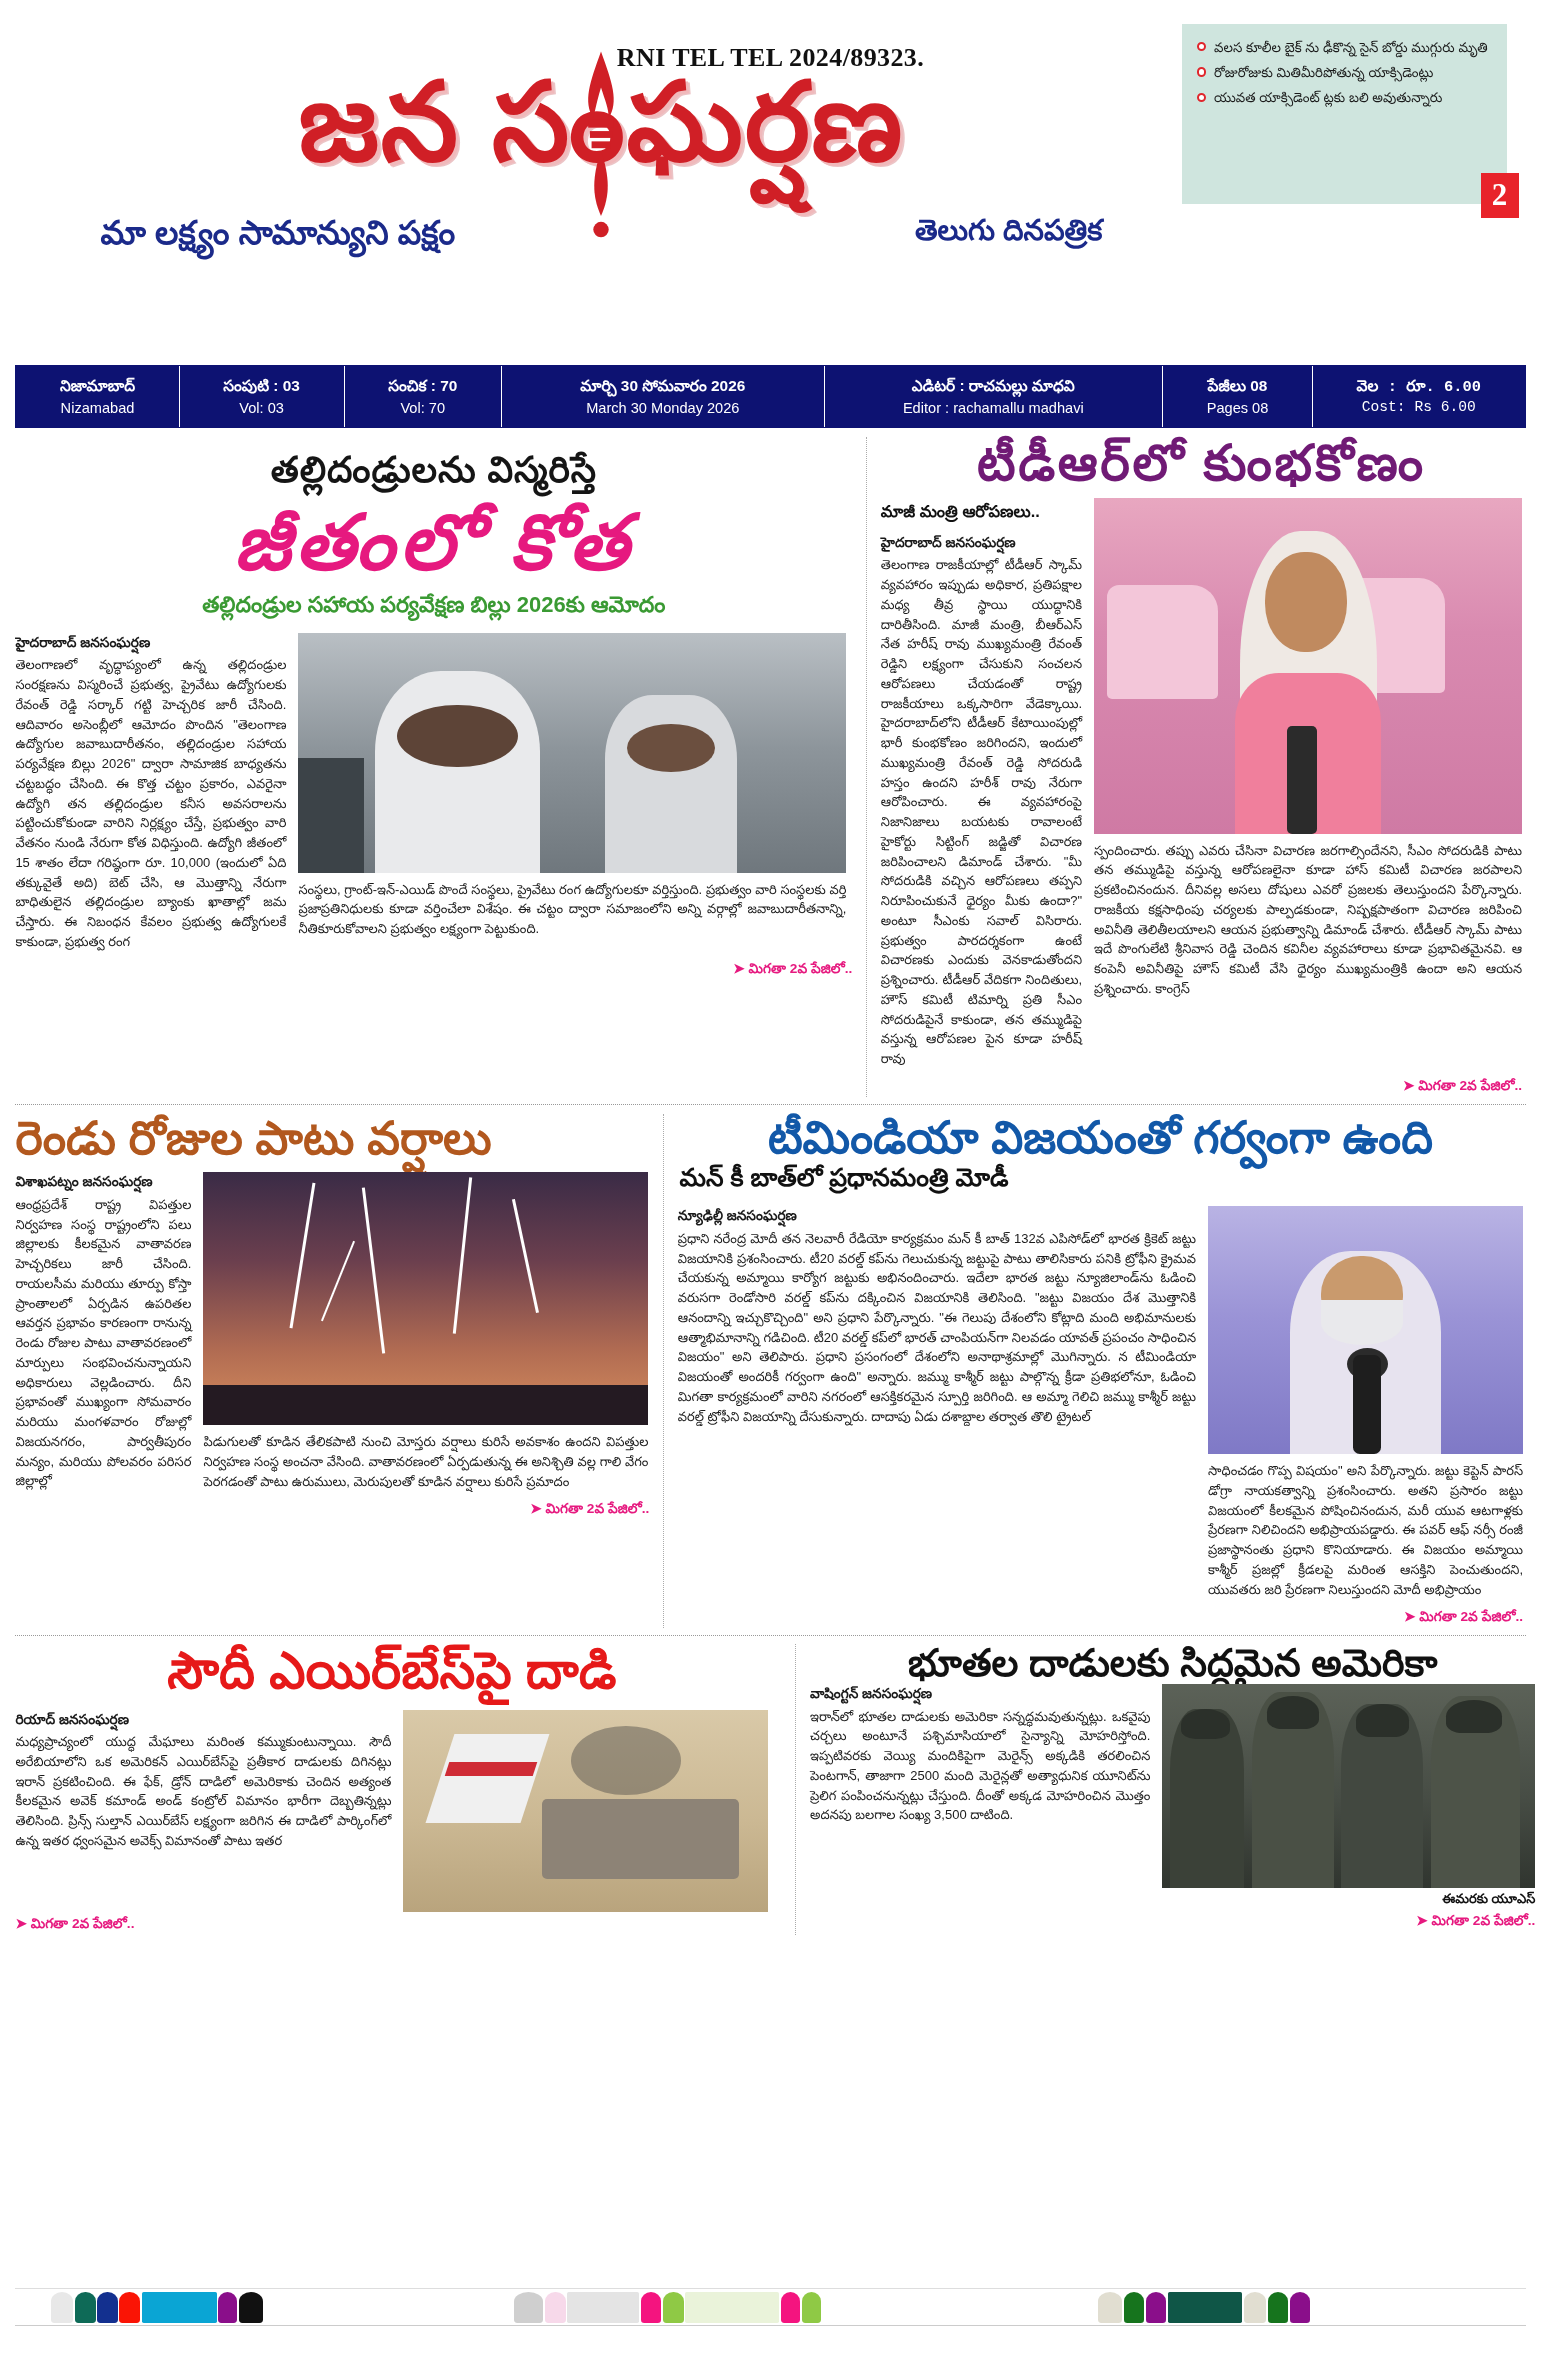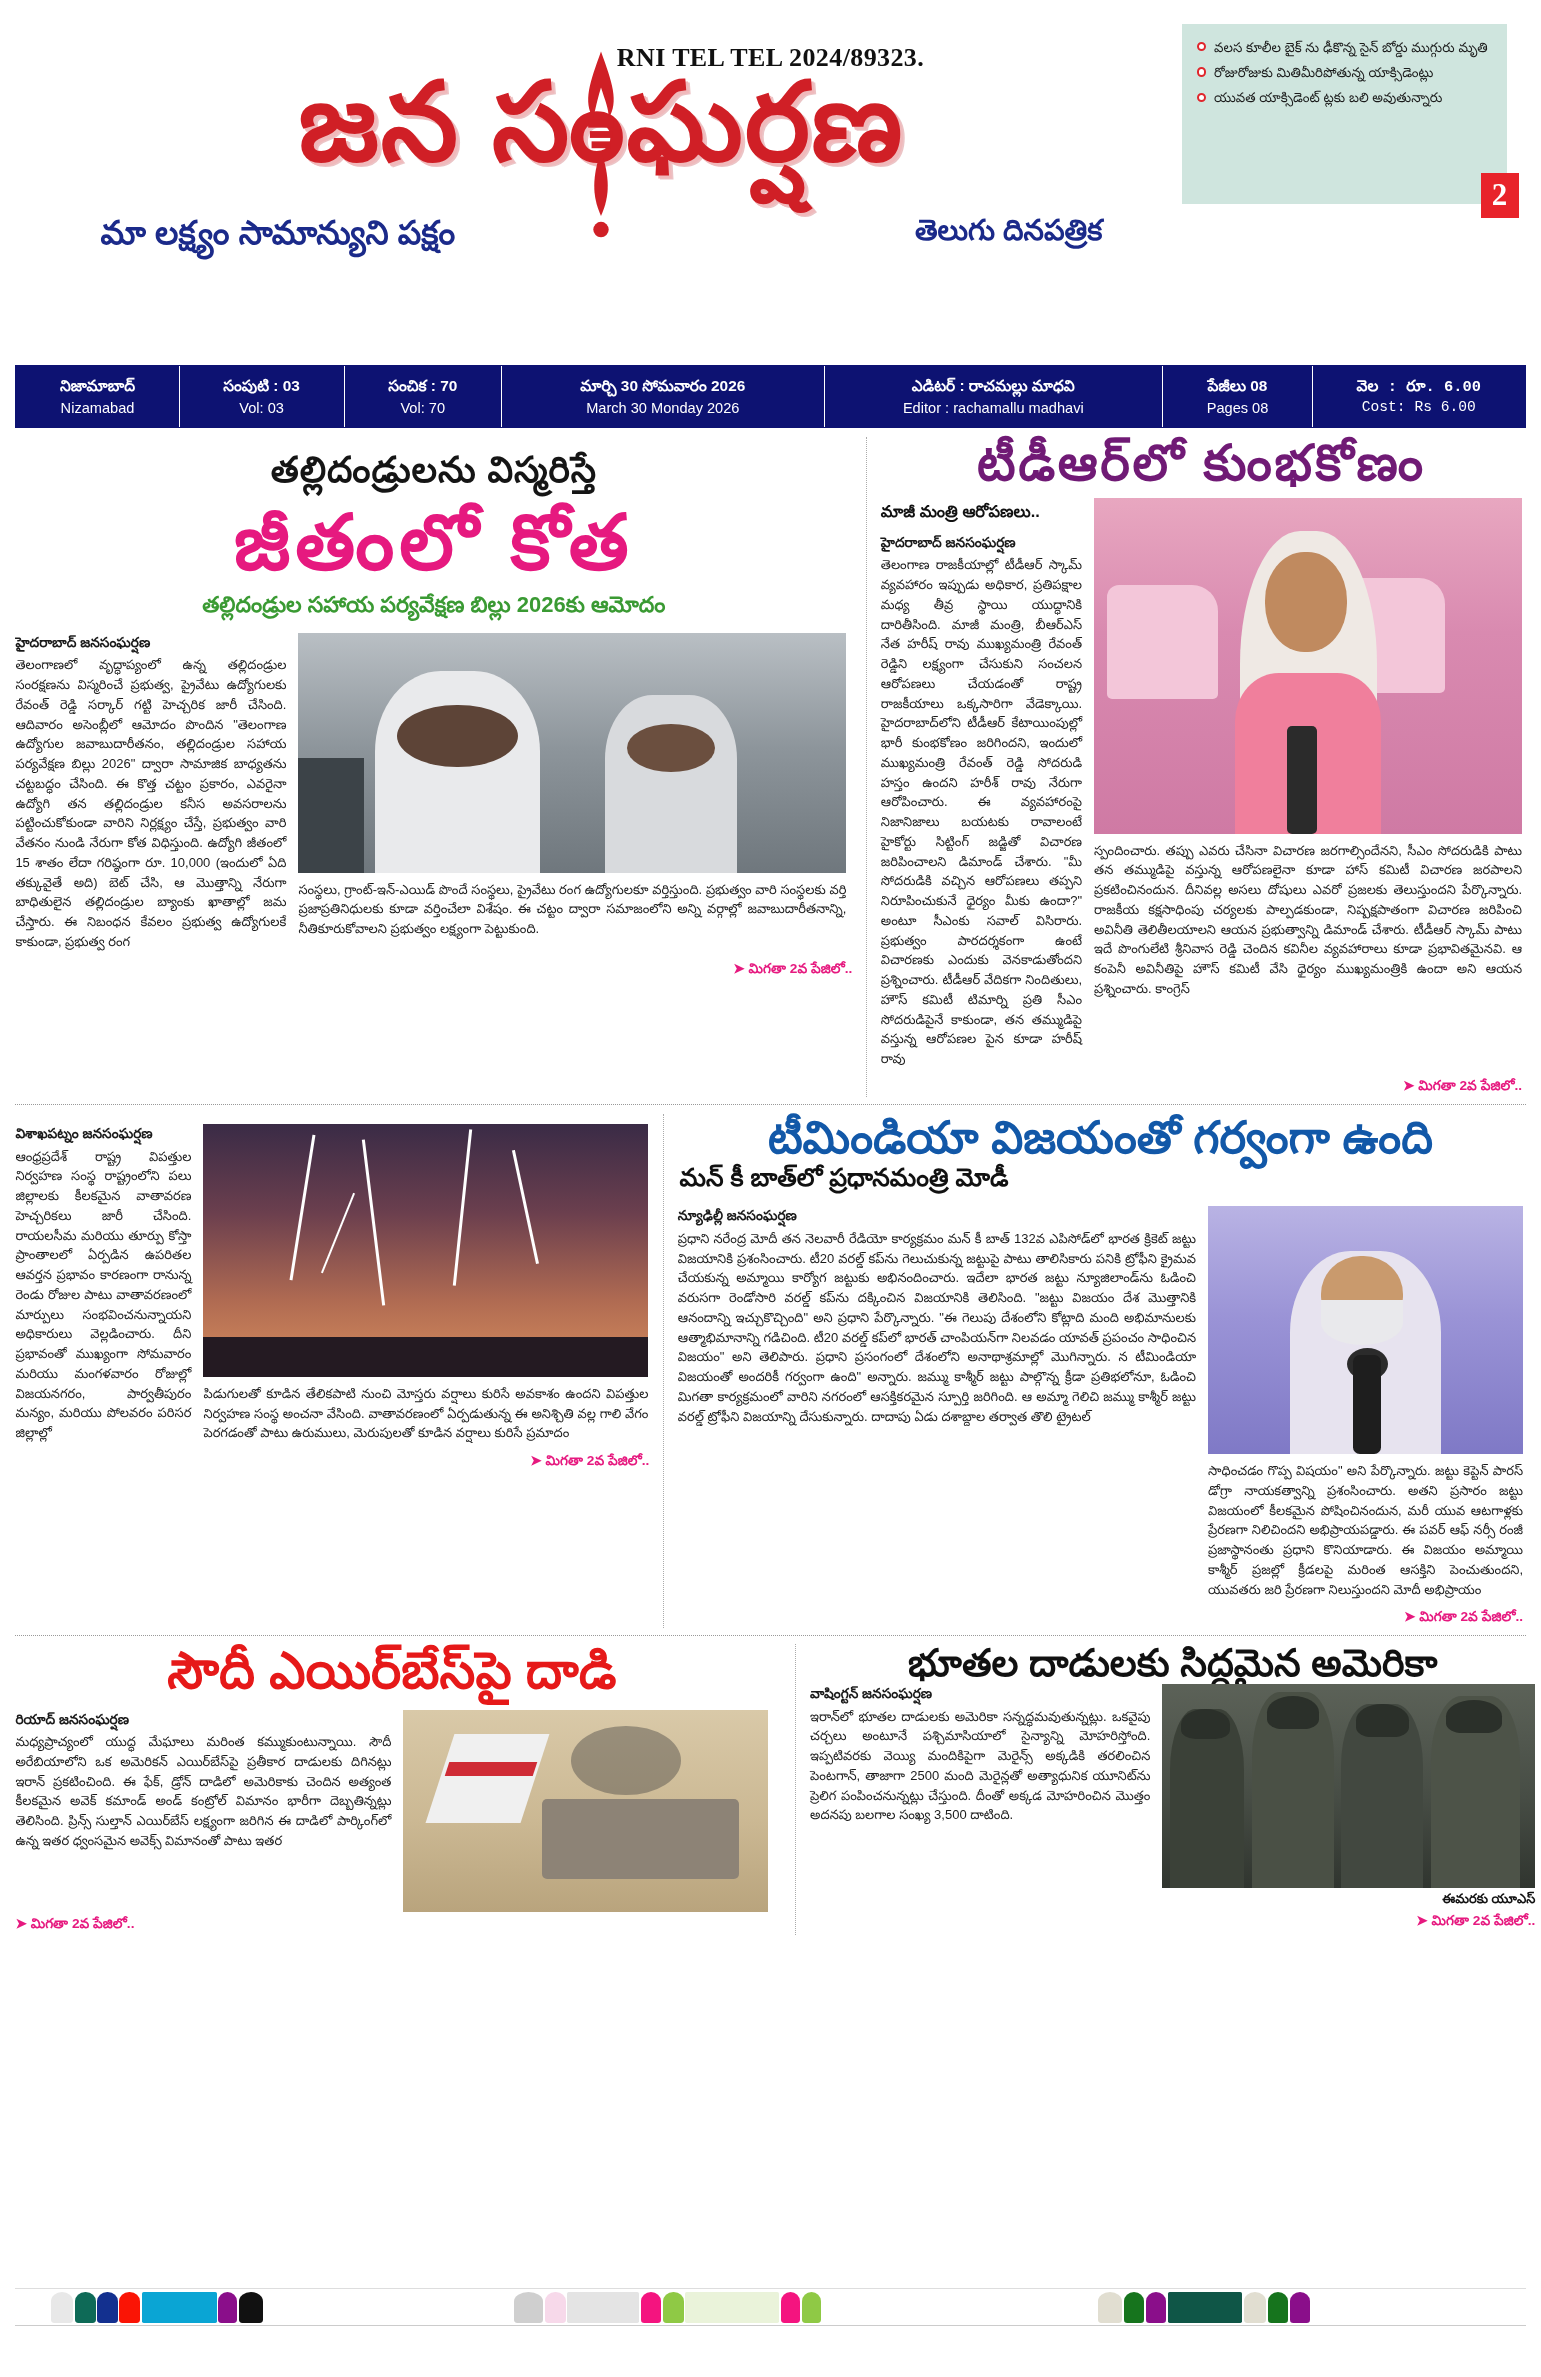--- a/index.html
+++ b/index.html
@@ -89,21 +89,21 @@
 
   .sec { padding:0; position:relative; }
 
   .head-xl {
     text-align:center; font-weight:900; line-height:1.05; margin:0;
   }
   .kicker {
     text-align:center; font-size:36px; font-weight:700; color:#151515; margin:12px 0 3.4px 0;
     letter-spacing:0.9px;
   }
-  .head-magenta { font-size:77px; color:#e6197f; letter-spacing:5.1px; margin:3.4px 0 8.6px 0; }
+  .head-magenta { font-size:77px; color:#e6197f; letter-spacing:5.1px; margin:3.4px 0 8.6px 0;font-style:italic; }
   .subhead-green {
     text-align:center; font-size:22px; font-weight:700; color:#3a9a33; margin:3.4px 0 10.3px 0;
   }
   .head-brown { font-size:46px; color:#b2581e; }
   .head-blue  { font-size:45px; color:#1258a8; }
   .head-red   { font-size:51px; color:#e61919; }
   .head-black { font-size:38px; color:#111; }
   .head-tdr   { font-size:50px; color:#701a75; letter-spacing:2.6px; }
 
   .subline-bold { font-size:25px; font-weight:700; color:#111; margin:1.7px 0 8.6px 0; }
@@ -325,20 +325,21 @@
       </div>
       <div class="contd">➤ మిగతా 2వ పేజిలో..</div>
     </div>
   </div>
 
   <div class="rule" style="margin-top:6.8px"></div>
 
   <div class="midsec">
 
     <div class="mid-left sec">
+      <div class="head-xl head-brown" style="text-align:left">రెండు రోజుల పాటు వర్షాలు</div>
       <div class="cols" style="margin-top:10.3px">
         <div class="col" style="width:176px">
           <span class="byline">విశాఖపట్నం జనసంఘర్షణ</span>
           <p>ఆంధ్రప్రదేశ్ రాష్ట్ర విపత్తుల నిర్వహణ సంస్థ రాష్ట్రంలోని పలు జిల్లాలకు కీలకమైన వాతావరణ హెచ్చరికలు జారీ చేసింది. రాయలసీమ మరియు తూర్పు కోస్తా ప్రాంతాలలో ఏర్పడిన ఉపరితల ఆవర్తన ప్రభావం కారణంగా రానున్న రెండు రోజుల పాటు వాతావరణంలో మార్పులు సంభవించనున్నాయని అధికారులు వెల్లడించారు. దీని ప్రభావంతో ముఖ్యంగా సోమవారం మరియు మంగళవారం రోజుల్లో విజయనగరం, పార్వతీపురం మన్యం, మరియు పోలవరం పరిసర జిల్లాల్లో</p>
         </div>
         <div style="width:445px">
           <div class="photo ph-lightning" style="width:445px;height:253px">
             <div class="bolt b1"></div>
             <div class="bolt b2"></div>
             <div class="bolt b3"></div>

